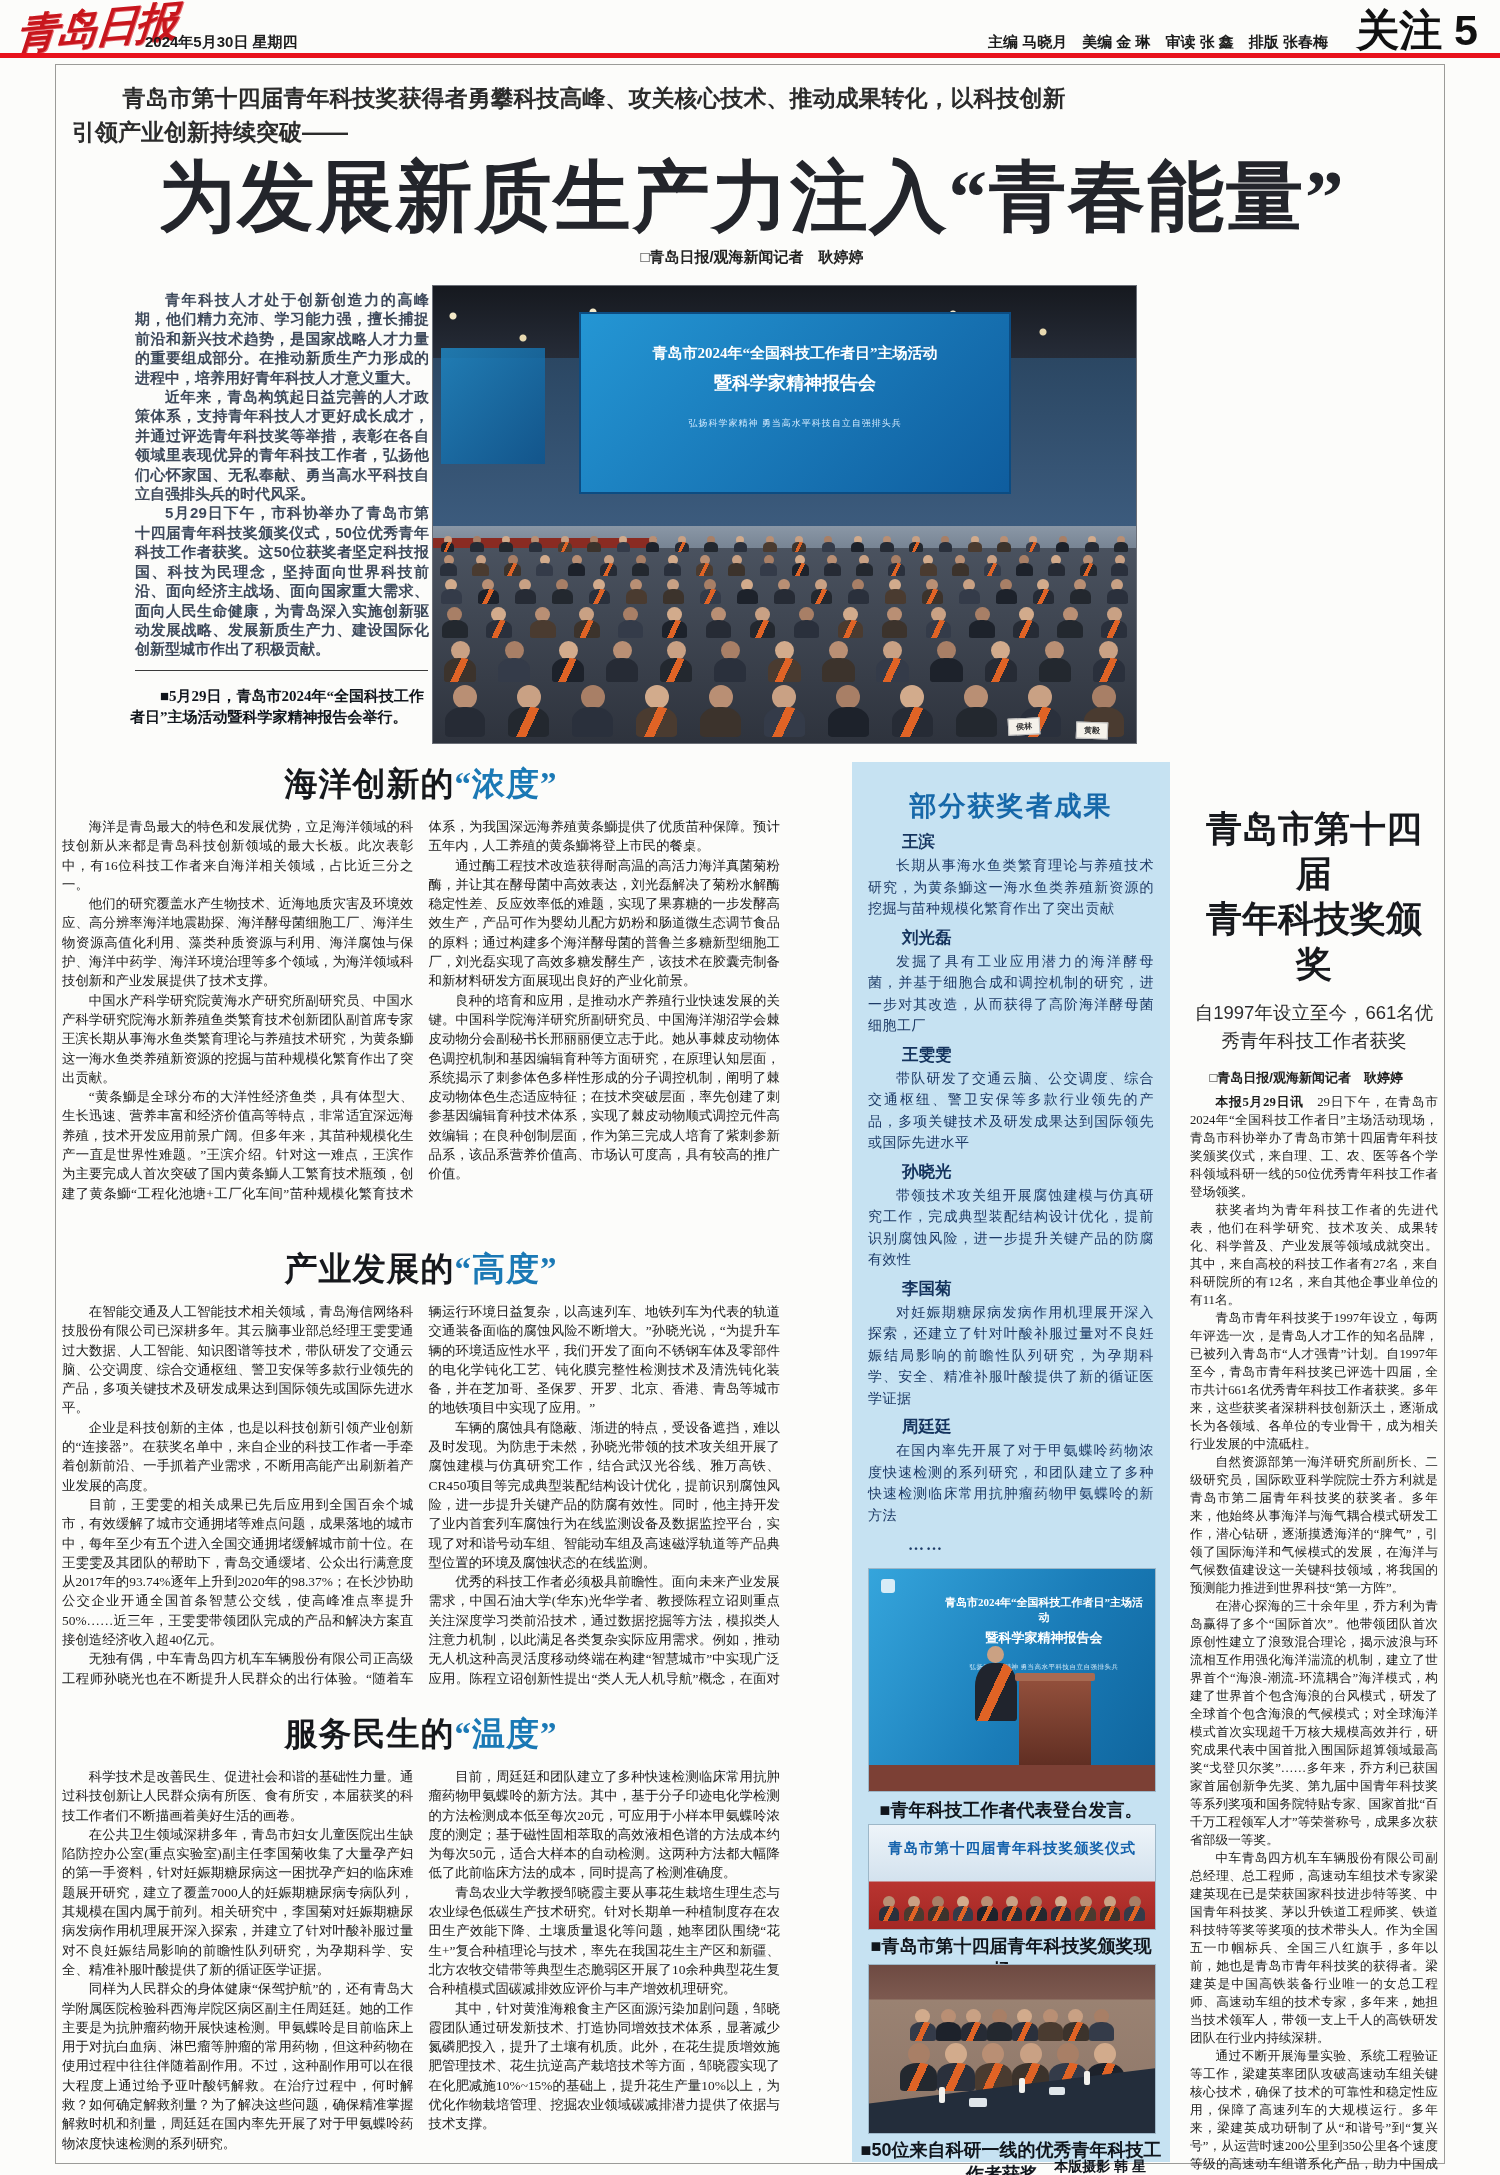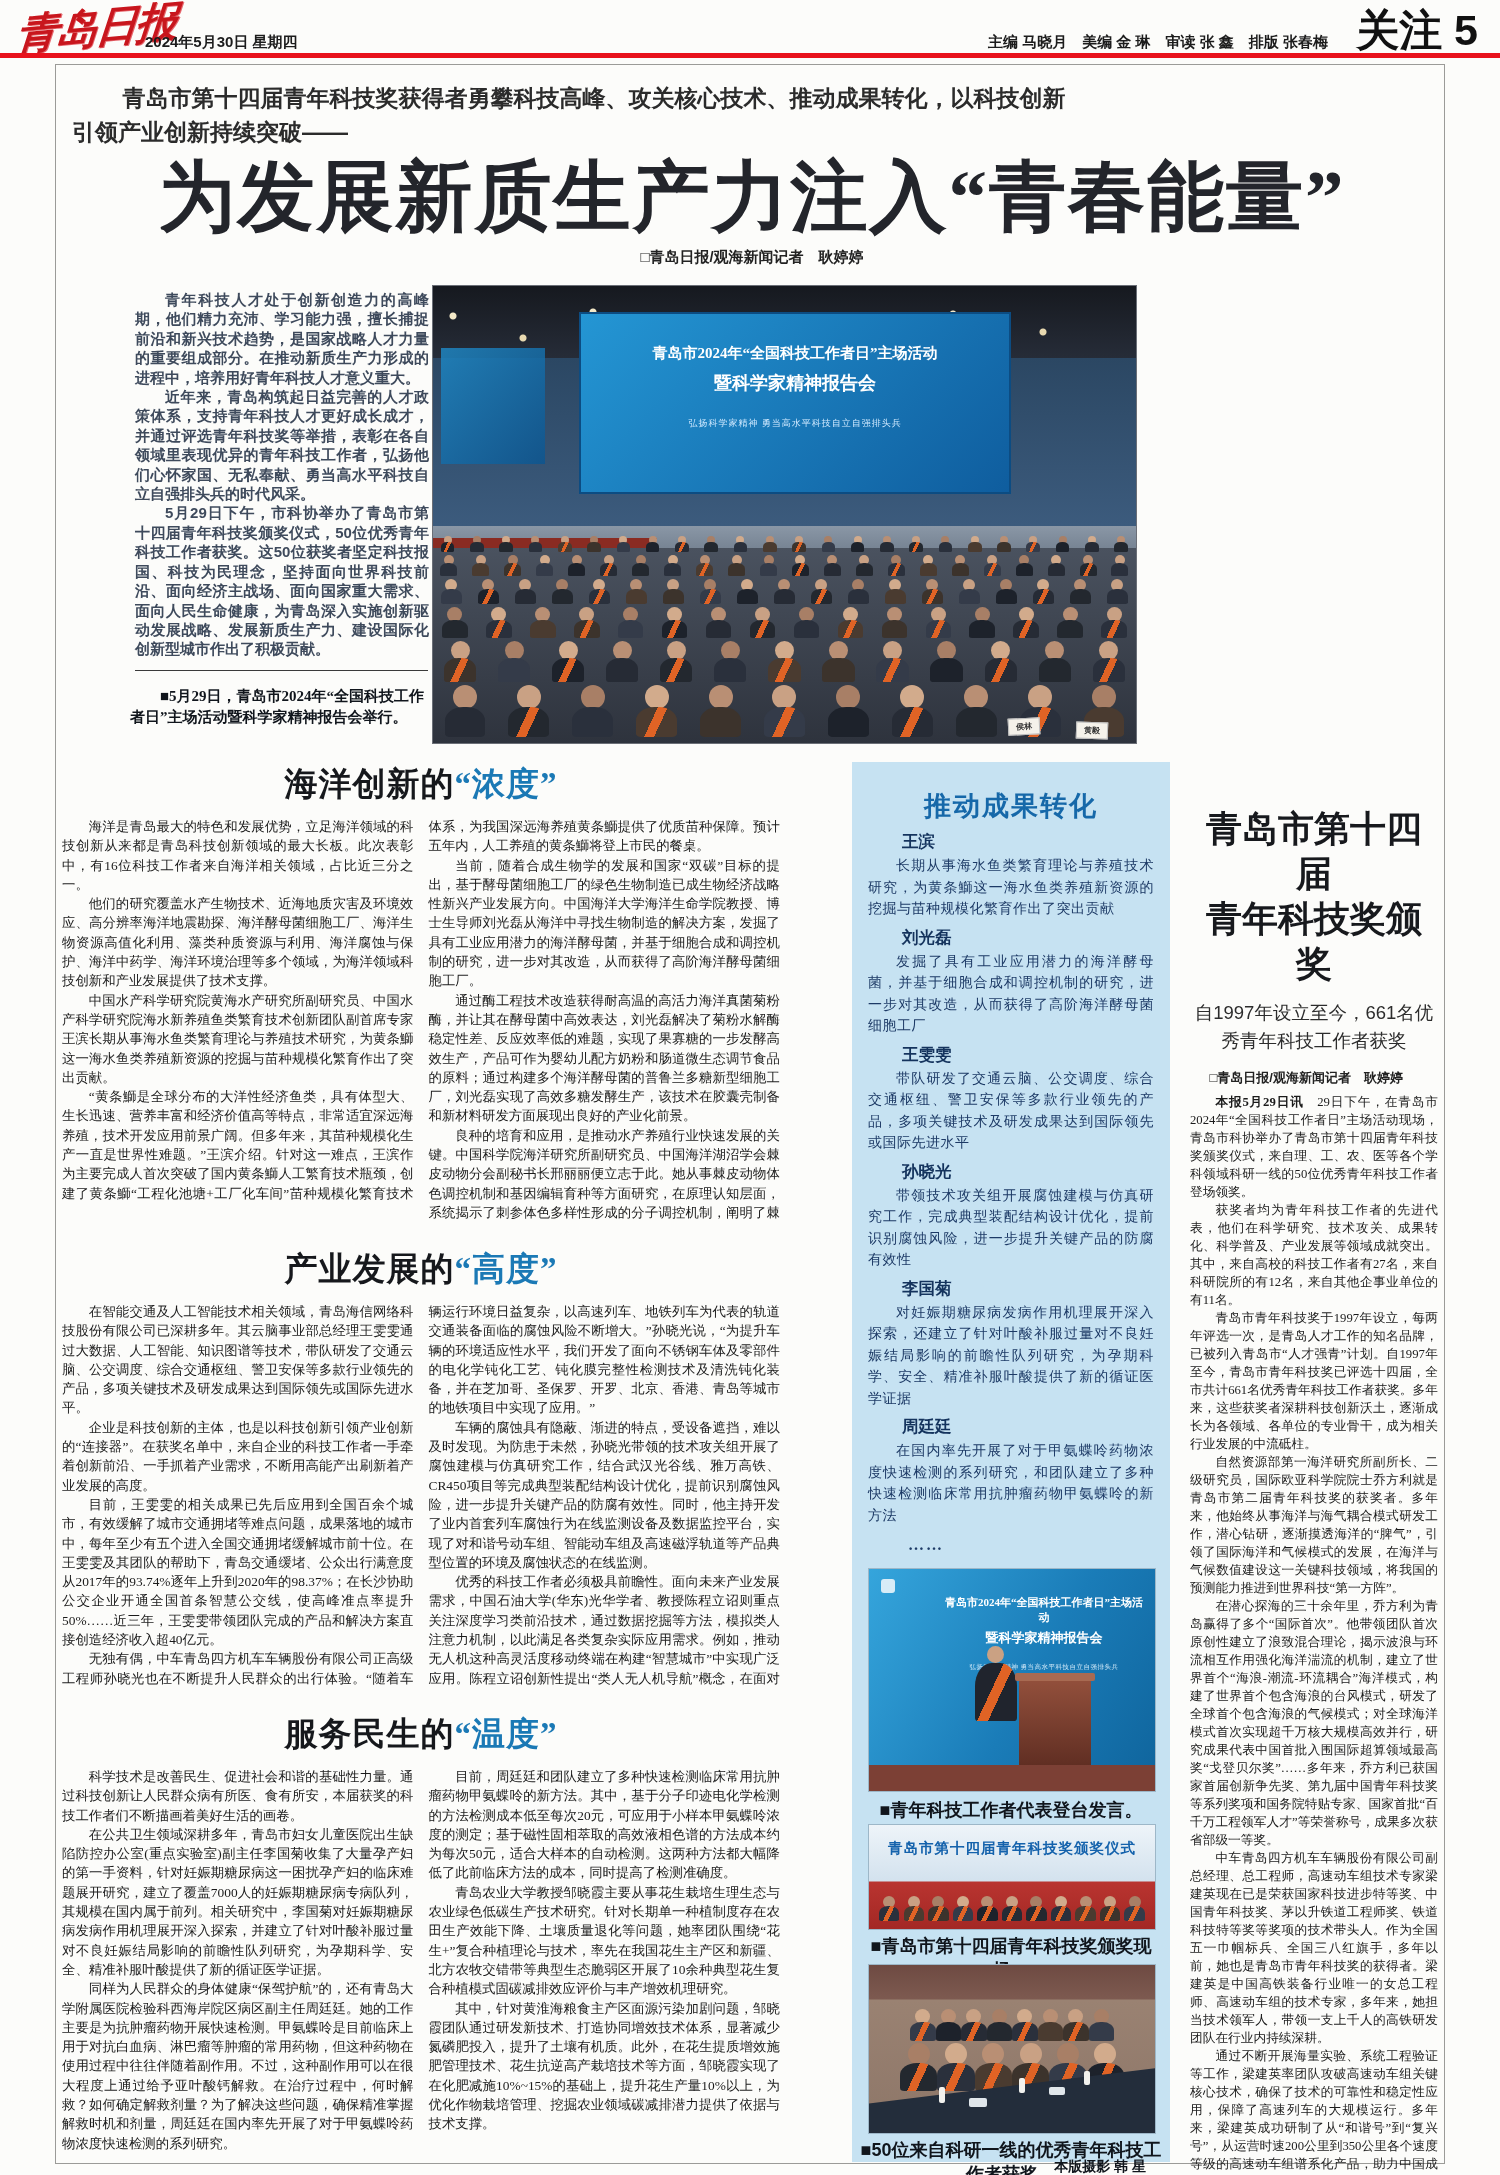--- a/index.html
+++ b/index.html
@@ -598,21 +598,20 @@
     <div class="tent tent2">黄毅</div>
   </div>
 
   <div class="abs main-art" id="main-sections">
       <h2 class="sec-h"><span>海洋创新的</span><span class="q">“浓度”</span></h2>
       <div class="cols cols-0">
         <p>海洋是青岛最大的特色和发展优势，立足海洋领域的科技创新从来都是青岛科技创新领域的最大长板。此次表彰中，有16位科技工作者来自海洋相关领域，占比近三分之一。</p>
         <p>他们的研究覆盖水产生物技术、近海地质灾害及环境效应、高分辨率海洋地震勘探、海洋酵母菌细胞工厂、海洋生物资源高值化利用、藻类种质资源与利用、海洋腐蚀与保护、海洋中药学、海洋环境治理等多个领域，为海洋领域科技创新和产业发展提供了技术支撑。</p>
         <p>中国水产科学研究院黄海水产研究所副研究员、中国水产科学研究院海水新养殖鱼类繁育技术创新团队副首席专家王滨长期从事海水鱼类繁育理论与养殖技术研究，为黄条鰤这一海水鱼类养殖新资源的挖掘与苗种规模化繁育作出了突出贡献。</p>
         <p>“黄条鰤是全球分布的大洋性经济鱼类，具有体型大、生长迅速、营养丰富和经济价值高等特点，非常适宜深远海养殖，技术开发应用前景广阔。但多年来，其苗种规模化生产一直是世界性难题。”王滨介绍。针对这一难点，王滨作为主要完成人首次突破了国内黄条鰤人工繁育技术瓶颈，创建了黄条鰤“工程化池塘+工厂化车间”苗种规模化繁育技术体系，为我国深远海养殖黄条鰤提供了优质苗种保障。预计五年内，人工养殖的黄条鰤将登上市民的餐桌。</p>
-        <p>当前，随着合成生物学的发展和国家“双碳”目标的提出，基于酵母菌细胞工厂的绿色生物制造已成生物经济战略性新兴产业发展方向。中国海洋大学海洋生命学院教授、博士生导师刘光磊从海洋中寻找生物制造的解决方案，发掘了具有工业应用潜力的海洋酵母菌，并基于细胞合成和调控机制的研究，进一步对其改造，从而获得了高阶海洋酵母菌细胞工厂。</p>
         <p>通过酶工程技术改造获得耐高温的高活力海洋真菌菊粉酶，并让其在酵母菌中高效表达，刘光磊解决了菊粉水解酶稳定性差、反应效率低的难题，实现了果寡糖的一步发酵高效生产，产品可作为婴幼儿配方奶粉和肠道微生态调节食品的原料；通过构建多个海洋酵母菌的普鲁兰多糖新型细胞工厂，刘光磊实现了高效多糖发酵生产，该技术在胶囊壳制备和新材料研发方面展现出良好的产业化前景。</p>
         <p>良种的培育和应用，是推动水产养殖行业快速发展的关键。中国科学院海洋研究所副研究员、中国海洋湖沼学会棘皮动物分会副秘书长邢丽丽便立志于此。她从事棘皮动物体色调控机制和基因编辑育种等方面研究，在原理认知层面，系统揭示了刺参体色多样性形成的分子调控机制，阐明了棘皮动物体色生态适应特征；在技术突破层面，率先创建了刺参基因编辑育种技术体系，实现了棘皮动物顺式调控元件高效编辑；在良种创制层面，作为第三完成人培育了紫刺参新品系，该品系营养价值高、市场认可度高，具有较高的推广价值。</p>
       </div>
       <h2 class="sec-h"><span>产业发展的</span><span class="q">“高度”</span></h2>
       <div class="cols cols-1">
         <p>在智能交通及人工智能技术相关领域，青岛海信网络科技股份有限公司已深耕多年。其云脑事业部总经理王雯雯通过大数据、人工智能、知识图谱等技术，带队研发了交通云脑、公交调度、综合交通枢纽、警卫安保等多款行业领先的产品，多项关键技术及研发成果达到国际领先或国际先进水平。</p>
         <p>企业是科技创新的主体，也是以科技创新引领产业创新的“连接器”。在获奖名单中，来自企业的科技工作者一手牵着创新前沿、一手抓着产业需求，不断用高能产出刷新着产业发展的高度。</p>
         <p>目前，王雯雯的相关成果已先后应用到全国百余个城市，有效缓解了城市交通拥堵等难点问题，成果落地的城市中，每年至少有五个进入全国交通拥堵缓解城市前十位。在王雯雯及其团队的帮助下，青岛交通缓堵、公众出行满意度从2017年的93.74%逐年上升到2020年的98.37%；在长沙协助公交企业开通全国首条智慧公交线，使高峰准点率提升50%……近三年，王雯雯带领团队完成的产品和解决方案直接创造经济收入超40亿元。</p>
         <p>无独有偶，中车青岛四方机车车辆股份有限公司正高级工程师孙晓光也在不断提升人民群众的出行体验。“随着车辆运行环境日益复杂，以高速列车、地铁列车为代表的轨道交通装备面临的腐蚀风险不断增大。”孙晓光说，“为提升车辆的环境适应性水平，我们开发了面向不锈钢车体及零部件的电化学钝化工艺、钝化膜完整性检测技术及清洗钝化装备，并在芝加哥、圣保罗、开罗、北京、香港、青岛等城市的地铁项目中实现了应用。”</p>
         <p>车辆的腐蚀具有隐蔽、渐进的特点，受设备遮挡，难以及时发现。为防患于未然，孙晓光带领的技术攻关组开展了腐蚀建模与仿真研究工作，结合武汉光谷线、雅万高铁、CR450项目等完成典型装配结构设计优化，提前识别腐蚀风险，进一步提升关键产品的防腐有效性。同时，他主持开发了业内首套列车腐蚀行为在线监测设备及数据监控平台，实现了对和谐号动车组、智能动车组及高速磁浮轨道等产品典型位置的环境及腐蚀状态的在线监测。</p>
@@ -623,21 +622,21 @@
         <p>科学技术是改善民生、促进社会和谐的基础性力量。通过科技创新让人民群众病有所医、食有所安，本届获奖的科技工作者们不断描画着美好生活的画卷。</p>
         <p>在公共卫生领域深耕多年，青岛市妇女儿童医院出生缺陷防控办公室(重点实验室)副主任李国菊收集了大量孕产妇的第一手资料，针对妊娠期糖尿病这一困扰孕产妇的临床难题展开研究，建立了覆盖7000人的妊娠期糖尿病专病队列，其规模在国内属于前列。相关研究中，李国菊对妊娠期糖尿病发病作用机理展开深入探索，并建立了针对叶酸补服过量对不良妊娠结局影响的前瞻性队列研究，为孕期科学、安全、精准补服叶酸提供了新的循证医学证据。</p>
         <p>同样为人民群众的身体健康“保驾护航”的，还有青岛大学附属医院检验科西海岸院区病区副主任周廷廷。她的工作主要是为抗肿瘤药物开展快速检测。甲氨蝶呤是目前临床上用于对抗白血病、淋巴瘤等肿瘤的常用药物，但这种药物在使用过程中往往伴随着副作用。不过，这种副作用可以在很大程度上通过给予亚叶酸钙解救。在治疗过程中，何时解救？如何确定解救剂量？为了解决这些问题，确保精准掌握解救时机和剂量，周廷廷在国内率先开展了对于甲氨蝶呤药物浓度快速检测的系列研究。</p>
         <p>目前，周廷廷和团队建立了多种快速检测临床常用抗肿瘤药物甲氨蝶呤的新方法。其中，基于分子印迹电化学检测的方法检测成本低至每次20元，可应用于小样本甲氨蝶呤浓度的测定；基于磁性固相萃取的高效液相色谱的方法成本约为每次50元，适合大样本的自动检测。这两种方法都大幅降低了此前临床方法的成本，同时提高了检测准确度。</p>
         <p>青岛农业大学教授邹晓霞主要从事花生栽培生理生态与农业绿色低碳生产技术研究。针对长期单一种植制度存在农田生产效能下降、土壤质量退化等问题，她率团队围绕“花生+”复合种植理论与技术，率先在我国花生主产区和新疆、北方农牧交错带等典型生态脆弱区开展了10余种典型花生复合种植模式固碳减排效应评价与丰产增效机理研究。</p>
         <p>其中，针对黄淮海粮食主产区面源污染加剧问题，邹晓霞团队通过研发新技术、打造协同增效技术体系，显著减少氮磷肥投入，提升了土壤有机质。此外，在花生提质增效施肥管理技术、花生抗逆高产栽培技术等方面，邹晓霞实现了在化肥减施10%~15%的基础上，提升花生产量10%以上，为优化作物栽培管理、挖掘农业领域碳减排潜力提供了依据与技术支撑。</p>
       </div>
     </div>
 
   <div class="abs panel">
-    <div class="sb-title">推动成果转化</div>
+    <div class="sb-title">部分获奖者成果</div>
     <div class="sb-body" id="sb-entries">
         <div class="sb-name">王滨</div>
         <p class="sb-desc">长期从事海水鱼类繁育理论与养殖技术研究，为黄条鰤这一海水鱼类养殖新资源的挖掘与苗种规模化繁育作出了突出贡献</p>
         <div class="sb-name">刘光磊</div>
         <p class="sb-desc">发掘了具有工业应用潜力的海洋酵母菌，并基于细胞合成和调控机制的研究，进一步对其改造，从而获得了高阶海洋酵母菌细胞工厂</p>
         <div class="sb-name">王雯雯</div>
         <p class="sb-desc">带队研发了交通云脑、公交调度、综合交通枢纽、警卫安保等多款行业领先的产品，多项关键技术及研发成果达到国际领先或国际先进水平</p>
         <div class="sb-name">孙晓光</div>
         <p class="sb-desc">带领技术攻关组开展腐蚀建模与仿真研究工作，完成典型装配结构设计优化，提前识别腐蚀风险，进一步提升关键产品的防腐有效性</p>
         <div class="sb-name">李国菊</div>

